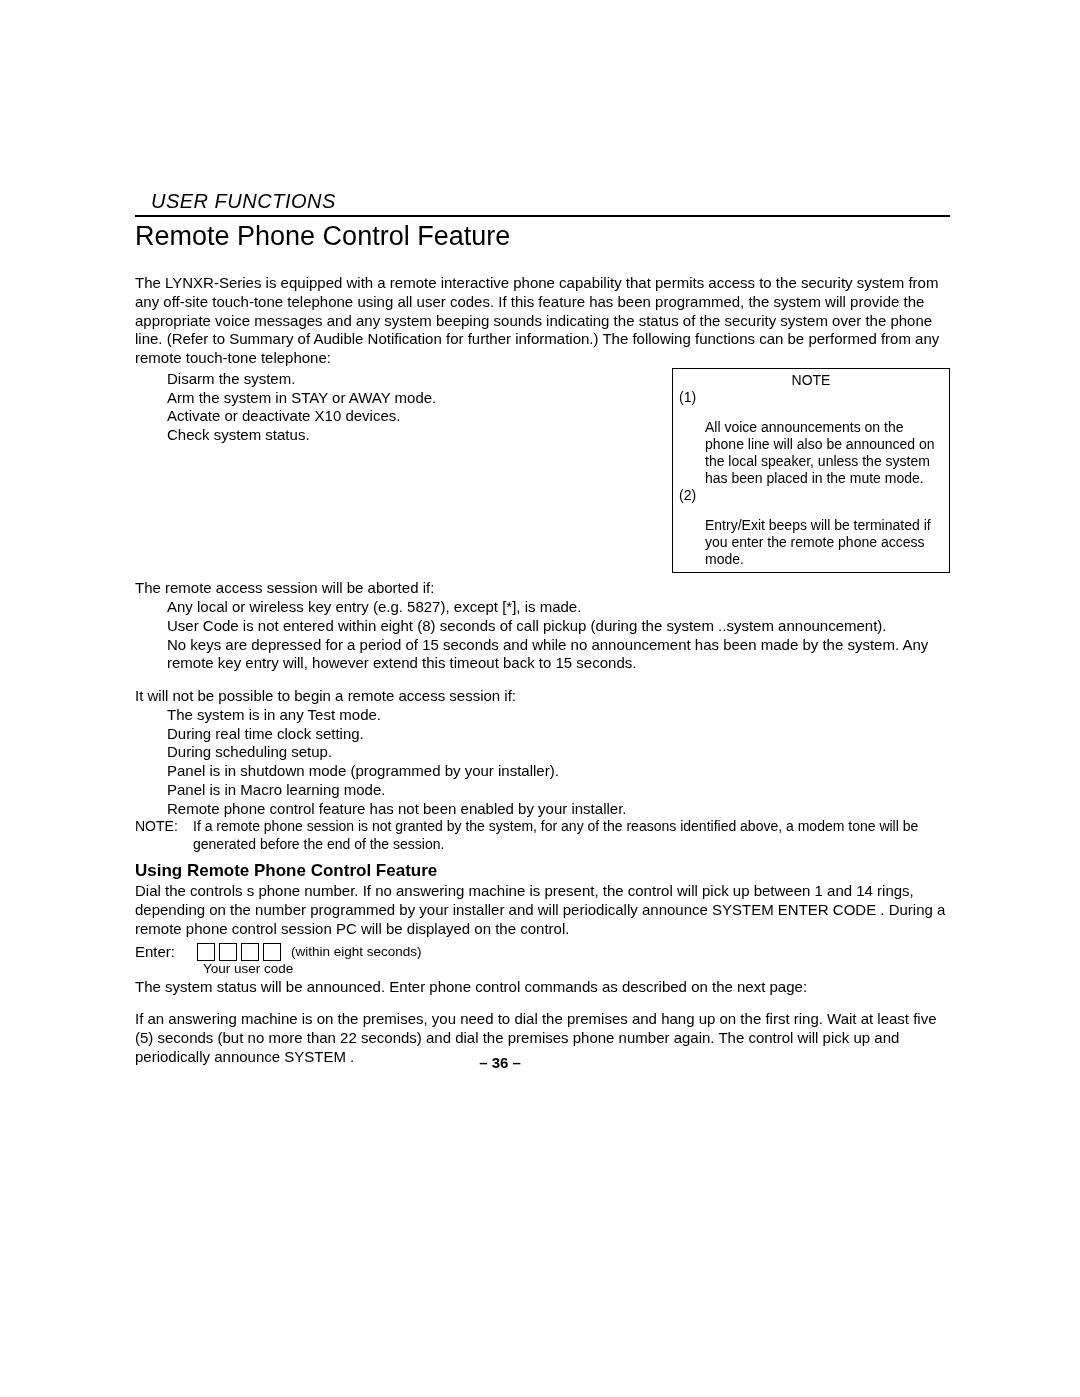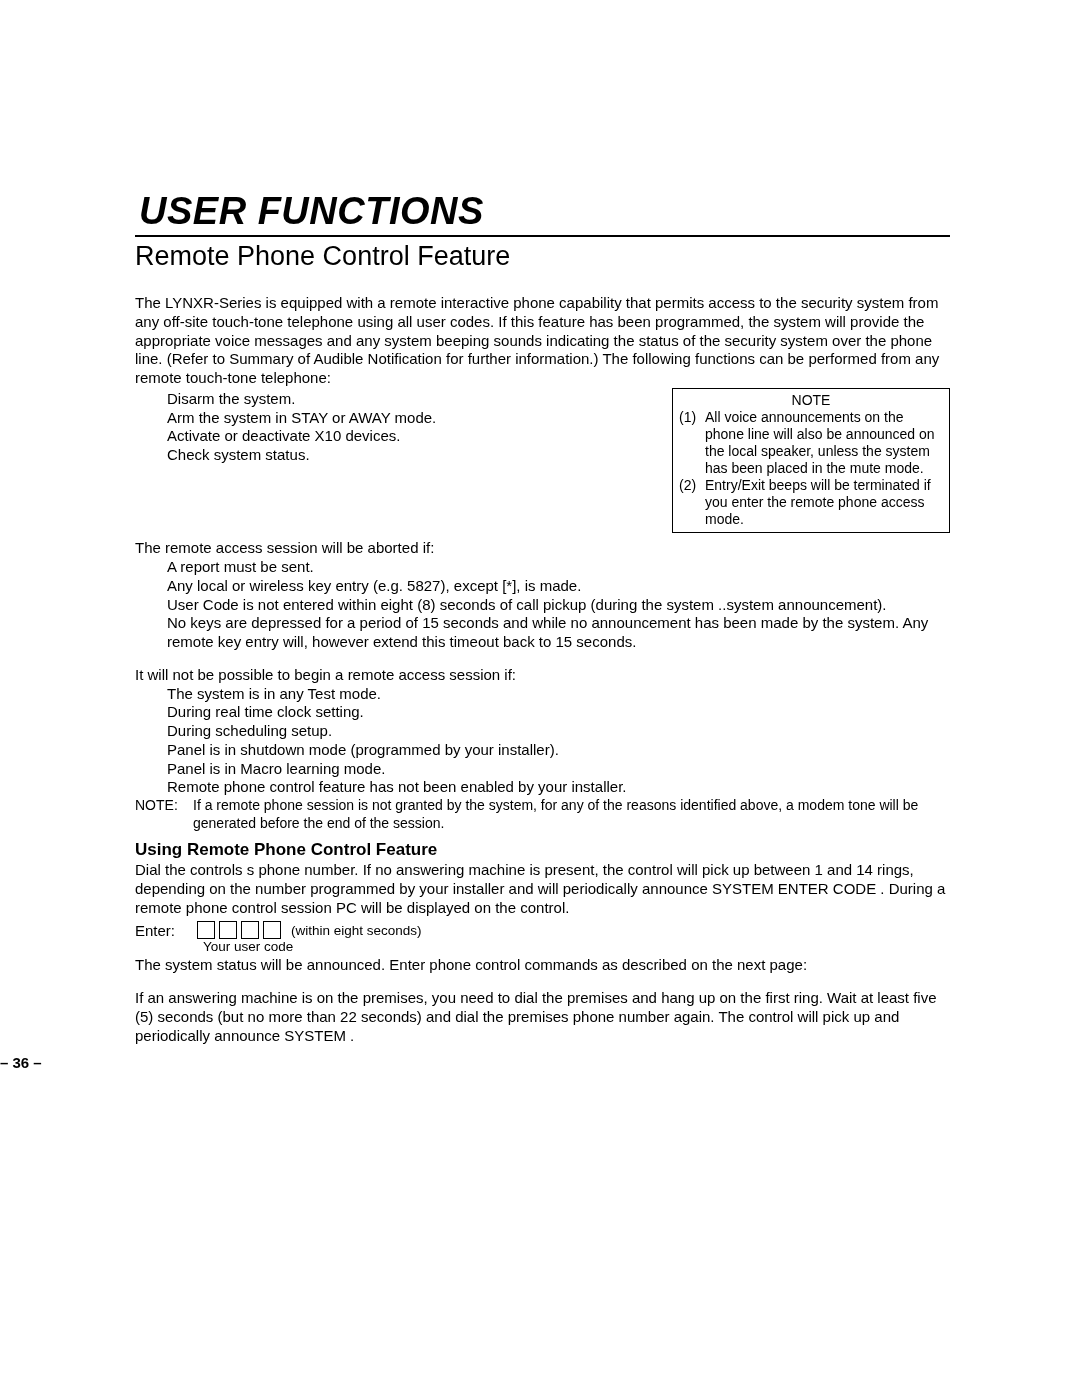--- a/index.html
+++ b/index.html
@@ -12,25 +12,25 @@
     height: 1397px;
     position: relative;
   }
   .page {
     box-sizing: border-box;
     padding: 190px 130px 0 135px;
     width: 1080px;
   }
   .section-title {
     font-family: Arial, Helvetica, sans-serif;
-    font-weight: bold;
+    font-weight: normal;
     font-style: italic;
-    font-size: 38px;
+    font-size: 20px;
     letter-spacing: 0.5px;
-    margin: 0 0 2px 4px;
+    margin: 0 0 2px 16px;
   }
   .hr {
     border: none;
     border-top: 2.5px solid #000;
     margin: 0 0 4px 0;
   }
   .subtitle {
     font-size: 27px;
     font-weight: normal;
     margin: 0 0 22px 0;
@@ -70,20 +70,21 @@
   }
   .note-row {
     display: flex;
   }
   .note-num {
     width: 26px;
     flex-shrink: 0;
   }
   .note-text {
     flex: 1;
+    margin-top: 30px;
   }
   .abort-intro {
     margin-top: 6px;
   }
   .abort-list, .not-possible-list {
     padding-left: 32px;
   }
   .bottom-note {
     display: flex;
     font-size: 14px;
@@ -131,21 +132,21 @@
     font-size: 13.5px;
     margin-left: 68px;
     margin-top: 0px;
     margin-bottom: 2px;
   }
   .page-num {
     position: absolute;
     bottom: 326px;
     left: 0;
     width: 1000px;
-    text-align: left;
+    text-align: center;
     font-weight: bold;
     font-size: 15px;
   }
   .para-gap {
     height: 14px;
   }
 </style>
 </head>
 <body>
 
@@ -174,21 +175,20 @@
       </div>
       <div class="note-row">
         <div class="note-num">(2)</div>
         <div class="note-text">Entry/Exit beeps will be terminated if you enter the remote phone access mode.</div>
       </div>
     </div>
   </div>
 
   <div class="body-text abort-intro">The remote access session will be aborted if:</div>
   <div class="body-text abort-list">
-    <div>A report must be sent.</div>
     <div>Any local or wireless key entry (e.g. 5827), except [*], is made.</div>
     <div>User Code is not entered within eight (8) seconds of call pickup (during the  system ..system announcement).</div>
     <div>No keys are depressed for a period of 15 seconds and while no announcement has been made by the system. Any remote key entry will, however extend this timeout back to 15 seconds.</div>
   </div>
 
   <div class="para-gap"></div>
 
   <div class="body-text">It will not be possible to begin a remote access session if:</div>
   <div class="body-text not-possible-list">
     <div>The system is in any Test mode.</div>

